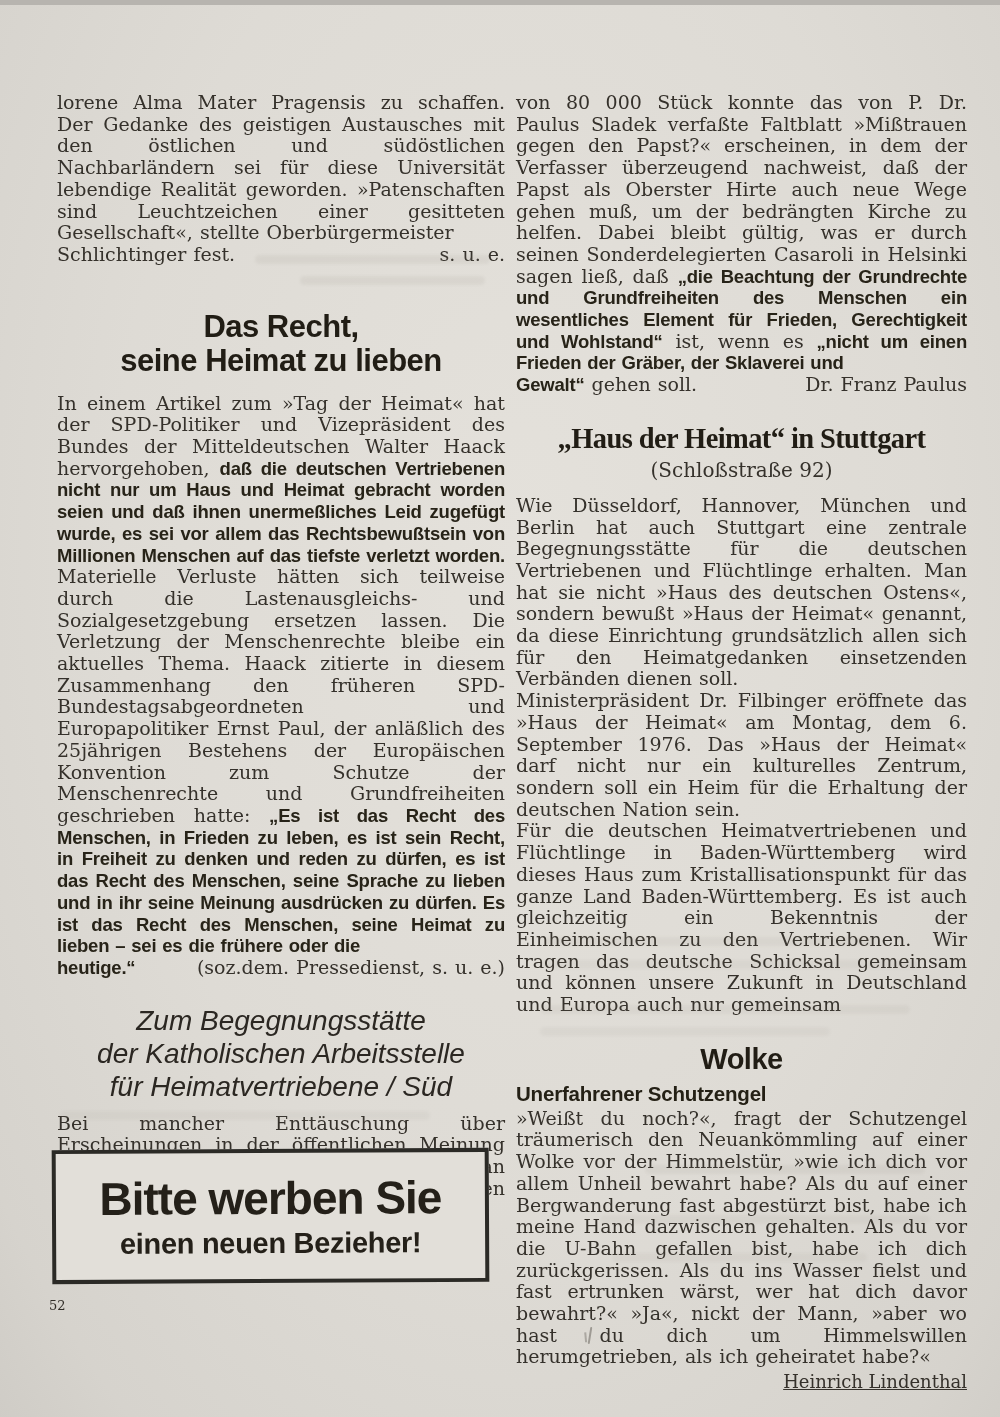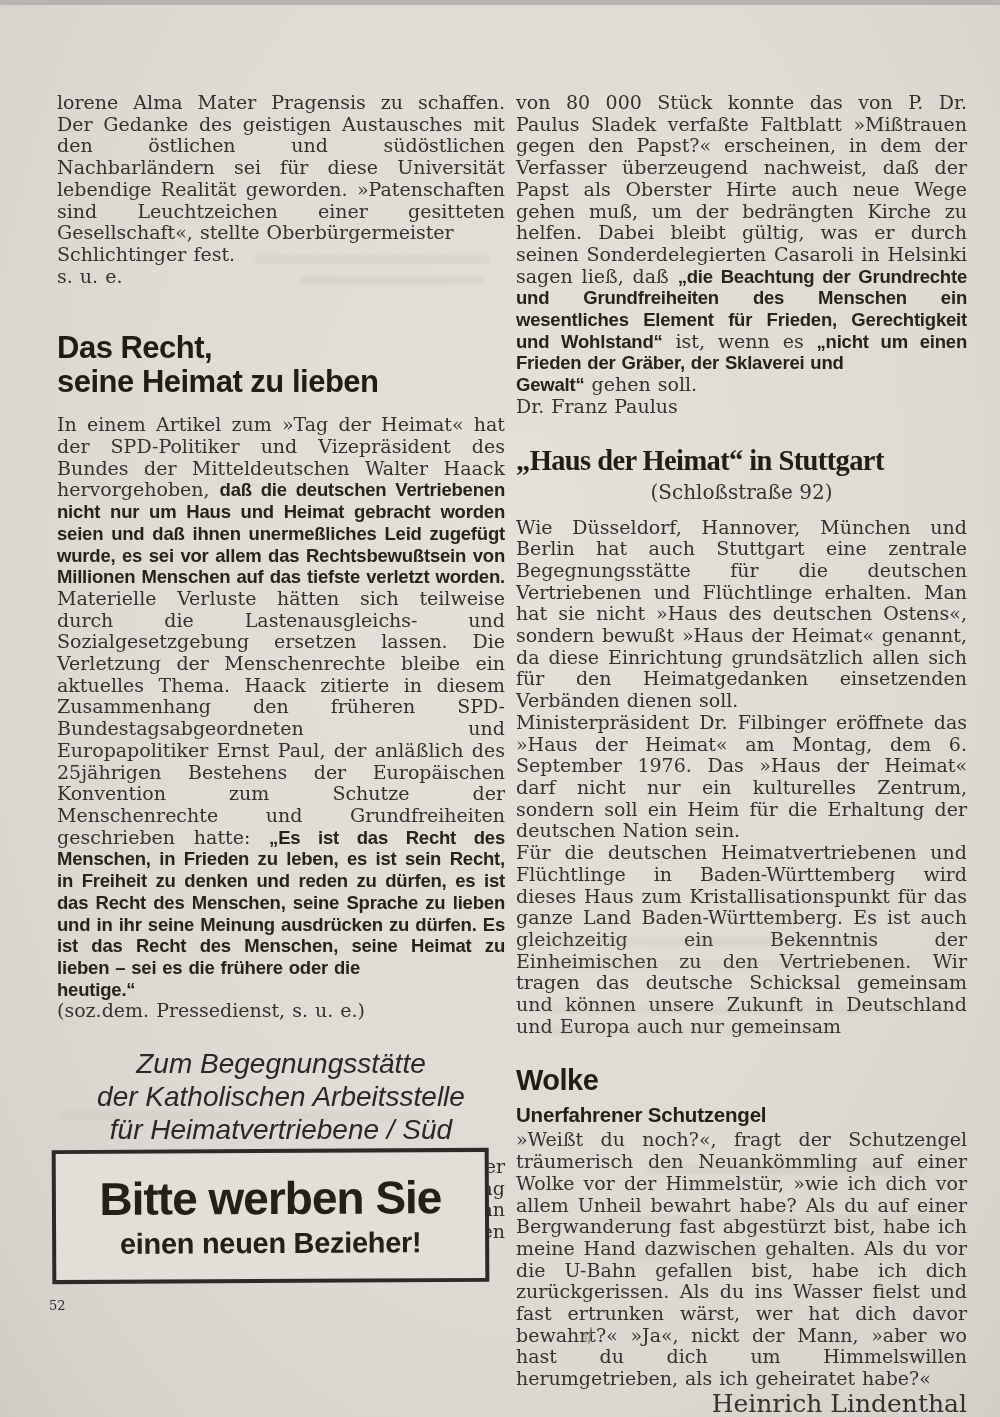--- a/index.html
+++ b/index.html
@@ -23,25 +23,25 @@
     text-align:justify;word-spacing:1px;
     margin:0;
   }
   .emph{
     font-family:"Liberation Sans", sans-serif;
     font-weight:700;font-size:18.5px;letter-spacing:-0.2px;
     color:#272318;
   }
   .tail-line{
     display:flex;justify-content:space-between;align-items:baseline;
-    font-size:19px;line-height:21.7px;word-spacing:1px;flex-direction:column;
+    font-size:19px;line-height:21.7px;word-spacing:1px;
   }
   .h-sans{
     font-family:"Liberation Sans", sans-serif;
-    font-weight:700;text-align:left;color:#211d15;
+    font-weight:700;text-align:center;color:#211d15;
     letter-spacing:-0.5px;margin:0;
   }
   .h-main{font-size:31px;line-height:34px;margin:44px 0 15px;}
   .h-right{font-size:28.5px;line-height:32px;margin:27px 0 0;letter-spacing:-0.6px;font-family:Liberation Serif, serif;}
   .h-humor{font-size:29px;line-height:32px;margin:27px 0 7px;}
   .h-italic{
     font-family:"Liberation Sans", sans-serif;
     font-style:italic;font-weight:400;
     font-size:28px;line-height:33px;
     text-align:center;color:#2b2722;
@@ -50,21 +50,21 @@
   .subtitle-serif{
     text-align:center;font-size:20px;line-height:24px;
     margin:3px 0 13px;color:#35312b;
   }
   .subhead-sans{
     font-family:"Liberation Sans", sans-serif;
     font-weight:700;font-size:20.5px;line-height:24px;
     color:#242015;margin:0 0 2px;text-align:left;letter-spacing:-0.2px;
   }
   .byline-right{
-    text-align:right;font-size:25px;line-height:23px;margin:2px 0 0;
+    text-align:right;font-size:18px;line-height:23px;margin:2px 0 0;text-decoration:underline;
   }
   .ad-box{
     position:absolute;left:52px;top:1144px;width:437px;height:134px;
     border:4px solid #2b2a26;box-sizing:border-box;
     background:#e2dfd9;
     display:flex;flex-direction:column;justify-content:center;align-items:center;
     transform:rotate(-0.3deg);
   }
   .ad-line1{
     font-family:"Liberation Sans", sans-serif;font-weight:700;

